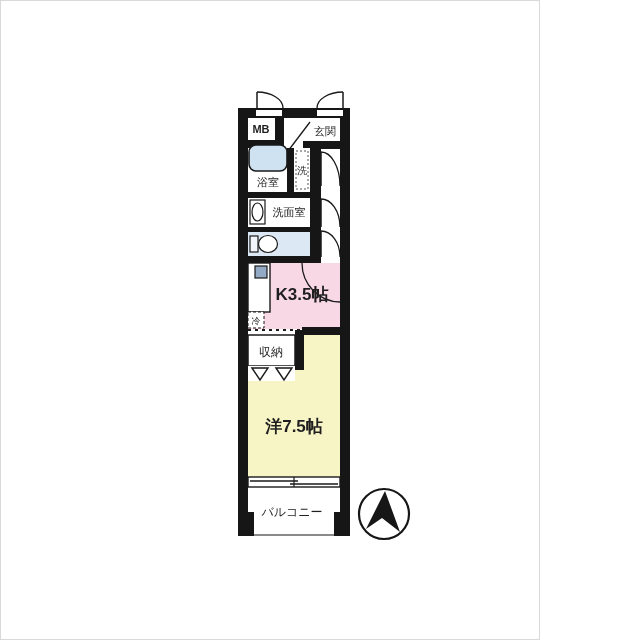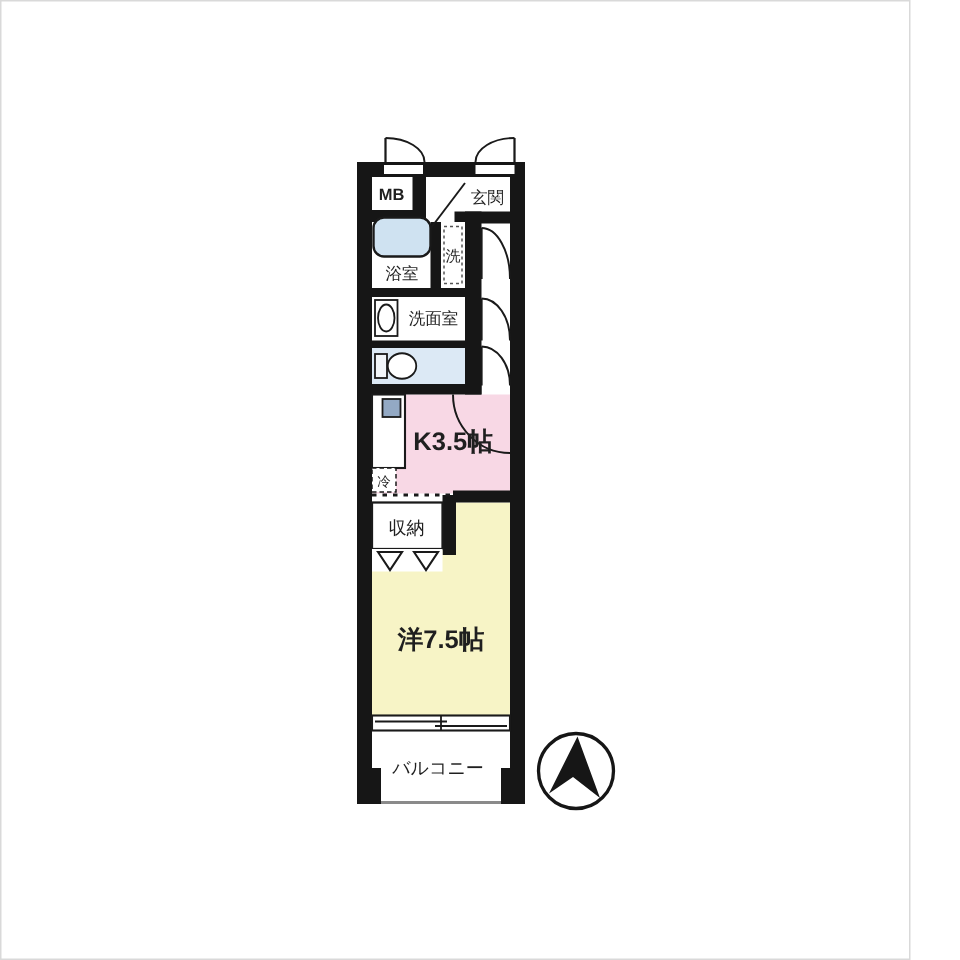--- a/index.html
+++ b/index.html
@@ -1,17 +1,17 @@
 <!DOCTYPE html>
 <html><head>
 <meta charset="utf-8">
 <style>
   html,body { margin:0; padding:0; background:#fff; }
   .canvas {
-    position:relative; width:607px; height:640px; background:#ffffff;
+    position:relative; width:540px; height:640px; background:#ffffff;
     box-shadow: inset 0 0 0 1px #d9d9d9;
     font-family:"Liberation Sans", sans-serif;
   }
   svg { position:absolute; left:0; top:0; }
   .wall { fill:#161616; }
   .thinline { stroke:#1a1a1a; stroke-width:1.5; fill:none; }
   .arc { stroke:#1a1a1a; stroke-width:1.3; fill:none; }
   .lbl { fill:#1f1f1f; font-family:"Liberation Sans", sans-serif; }
 </style>
 </head>

